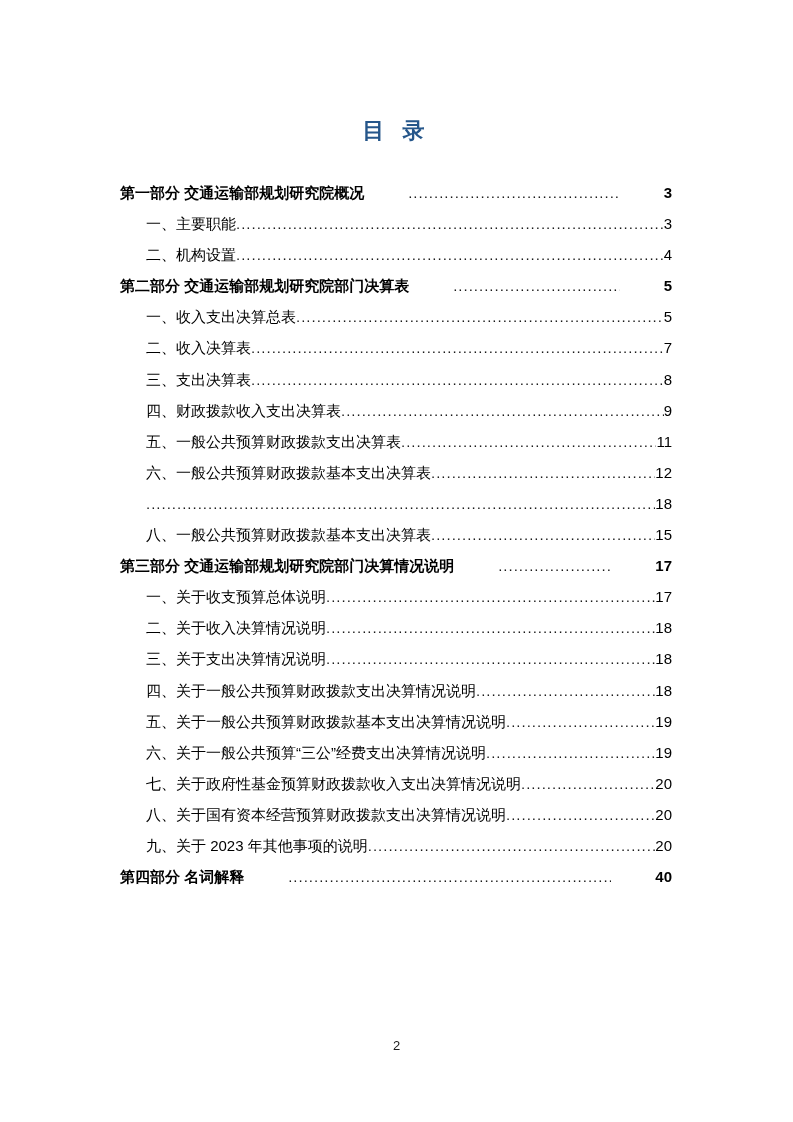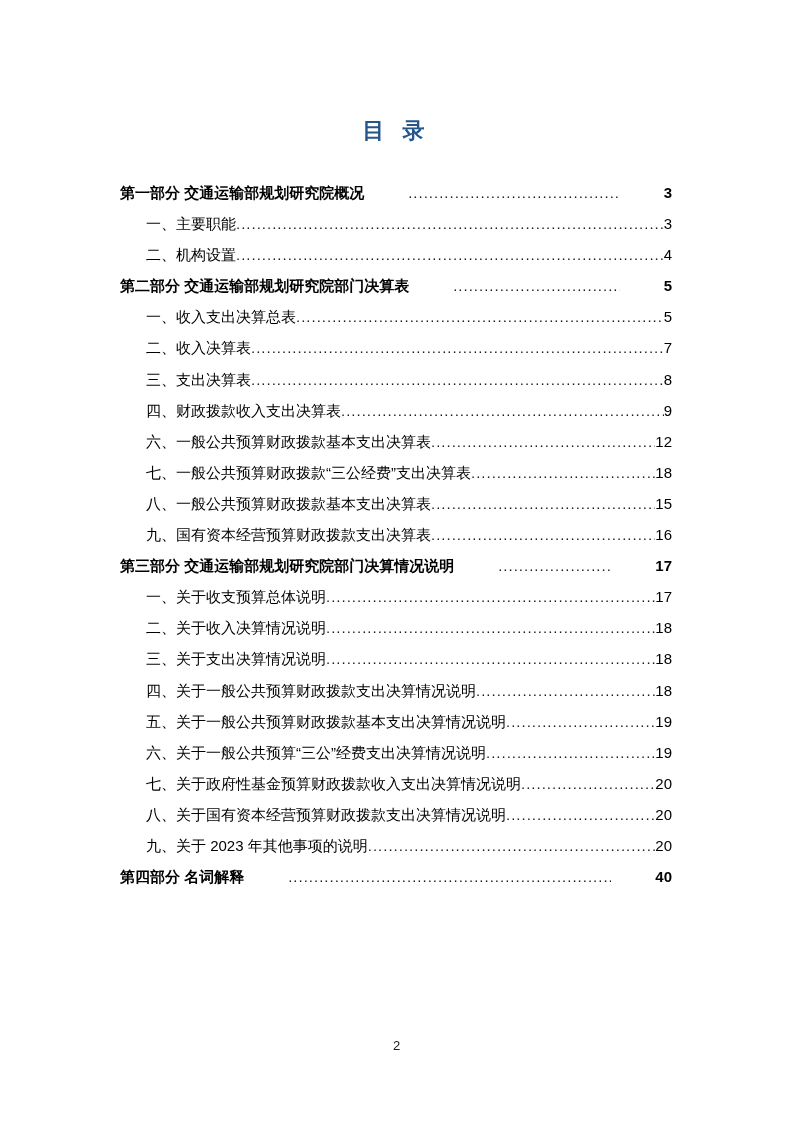--- a/index.html
+++ b/index.html
@@ -111,39 +111,38 @@
       <span class="toc-label">三、支出决算表</span>
       <span class="toc-dots"></span>
       <span class="toc-page">8</span>
     </div>
     <div class="toc-row sub">
       <span class="toc-label">四、财政拨款收入支出决算表</span>
       <span class="toc-dots"></span>
       <span class="toc-page">9</span>
     </div>
     <div class="toc-row sub">
+      <span class="toc-label">五、一般公共预算财政拨款支出决算表</span>
+      <span class="toc-dots"></span>
+      <span class="toc-page">11</span>
+    </div>
+    <div class="toc-row sub">
       <span class="toc-label">六、一般公共预算财政拨款基本支出决算表</span>
       <span class="toc-dots"></span>
       <span class="toc-page">12</span>
     </div>
     <div class="toc-row sub">
-      <span class="toc-label">七、一般公共预算财政拨款“三公经费”支出决算表</span>
       <span class="toc-dots"></span>
       <span class="toc-page">18</span>
     </div>
     <div class="toc-row sub">
       <span class="toc-label">八、一般公共预算财政拨款基本支出决算表</span>
       <span class="toc-dots"></span>
       <span class="toc-page">15</span>
     </div>
-    <div class="toc-row sub">
-      <span class="toc-label">九、国有资本经营预算财政拨款支出决算表</span>
-      <span class="toc-dots"></span>
-      <span class="toc-page">16</span>
-    </div>
     <div class="toc-row section">
       <span class="toc-label">第三部分 交通运输部规划研究院部门决算情况说明</span>
       <span class="toc-dots"></span>
       <span class="toc-page">17</span>
     </div>
     <div class="toc-row sub">
       <span class="toc-label">一、关于收支预算总体说明</span>
       <span class="toc-dots"></span>
       <span class="toc-page">17</span>
     </div>

